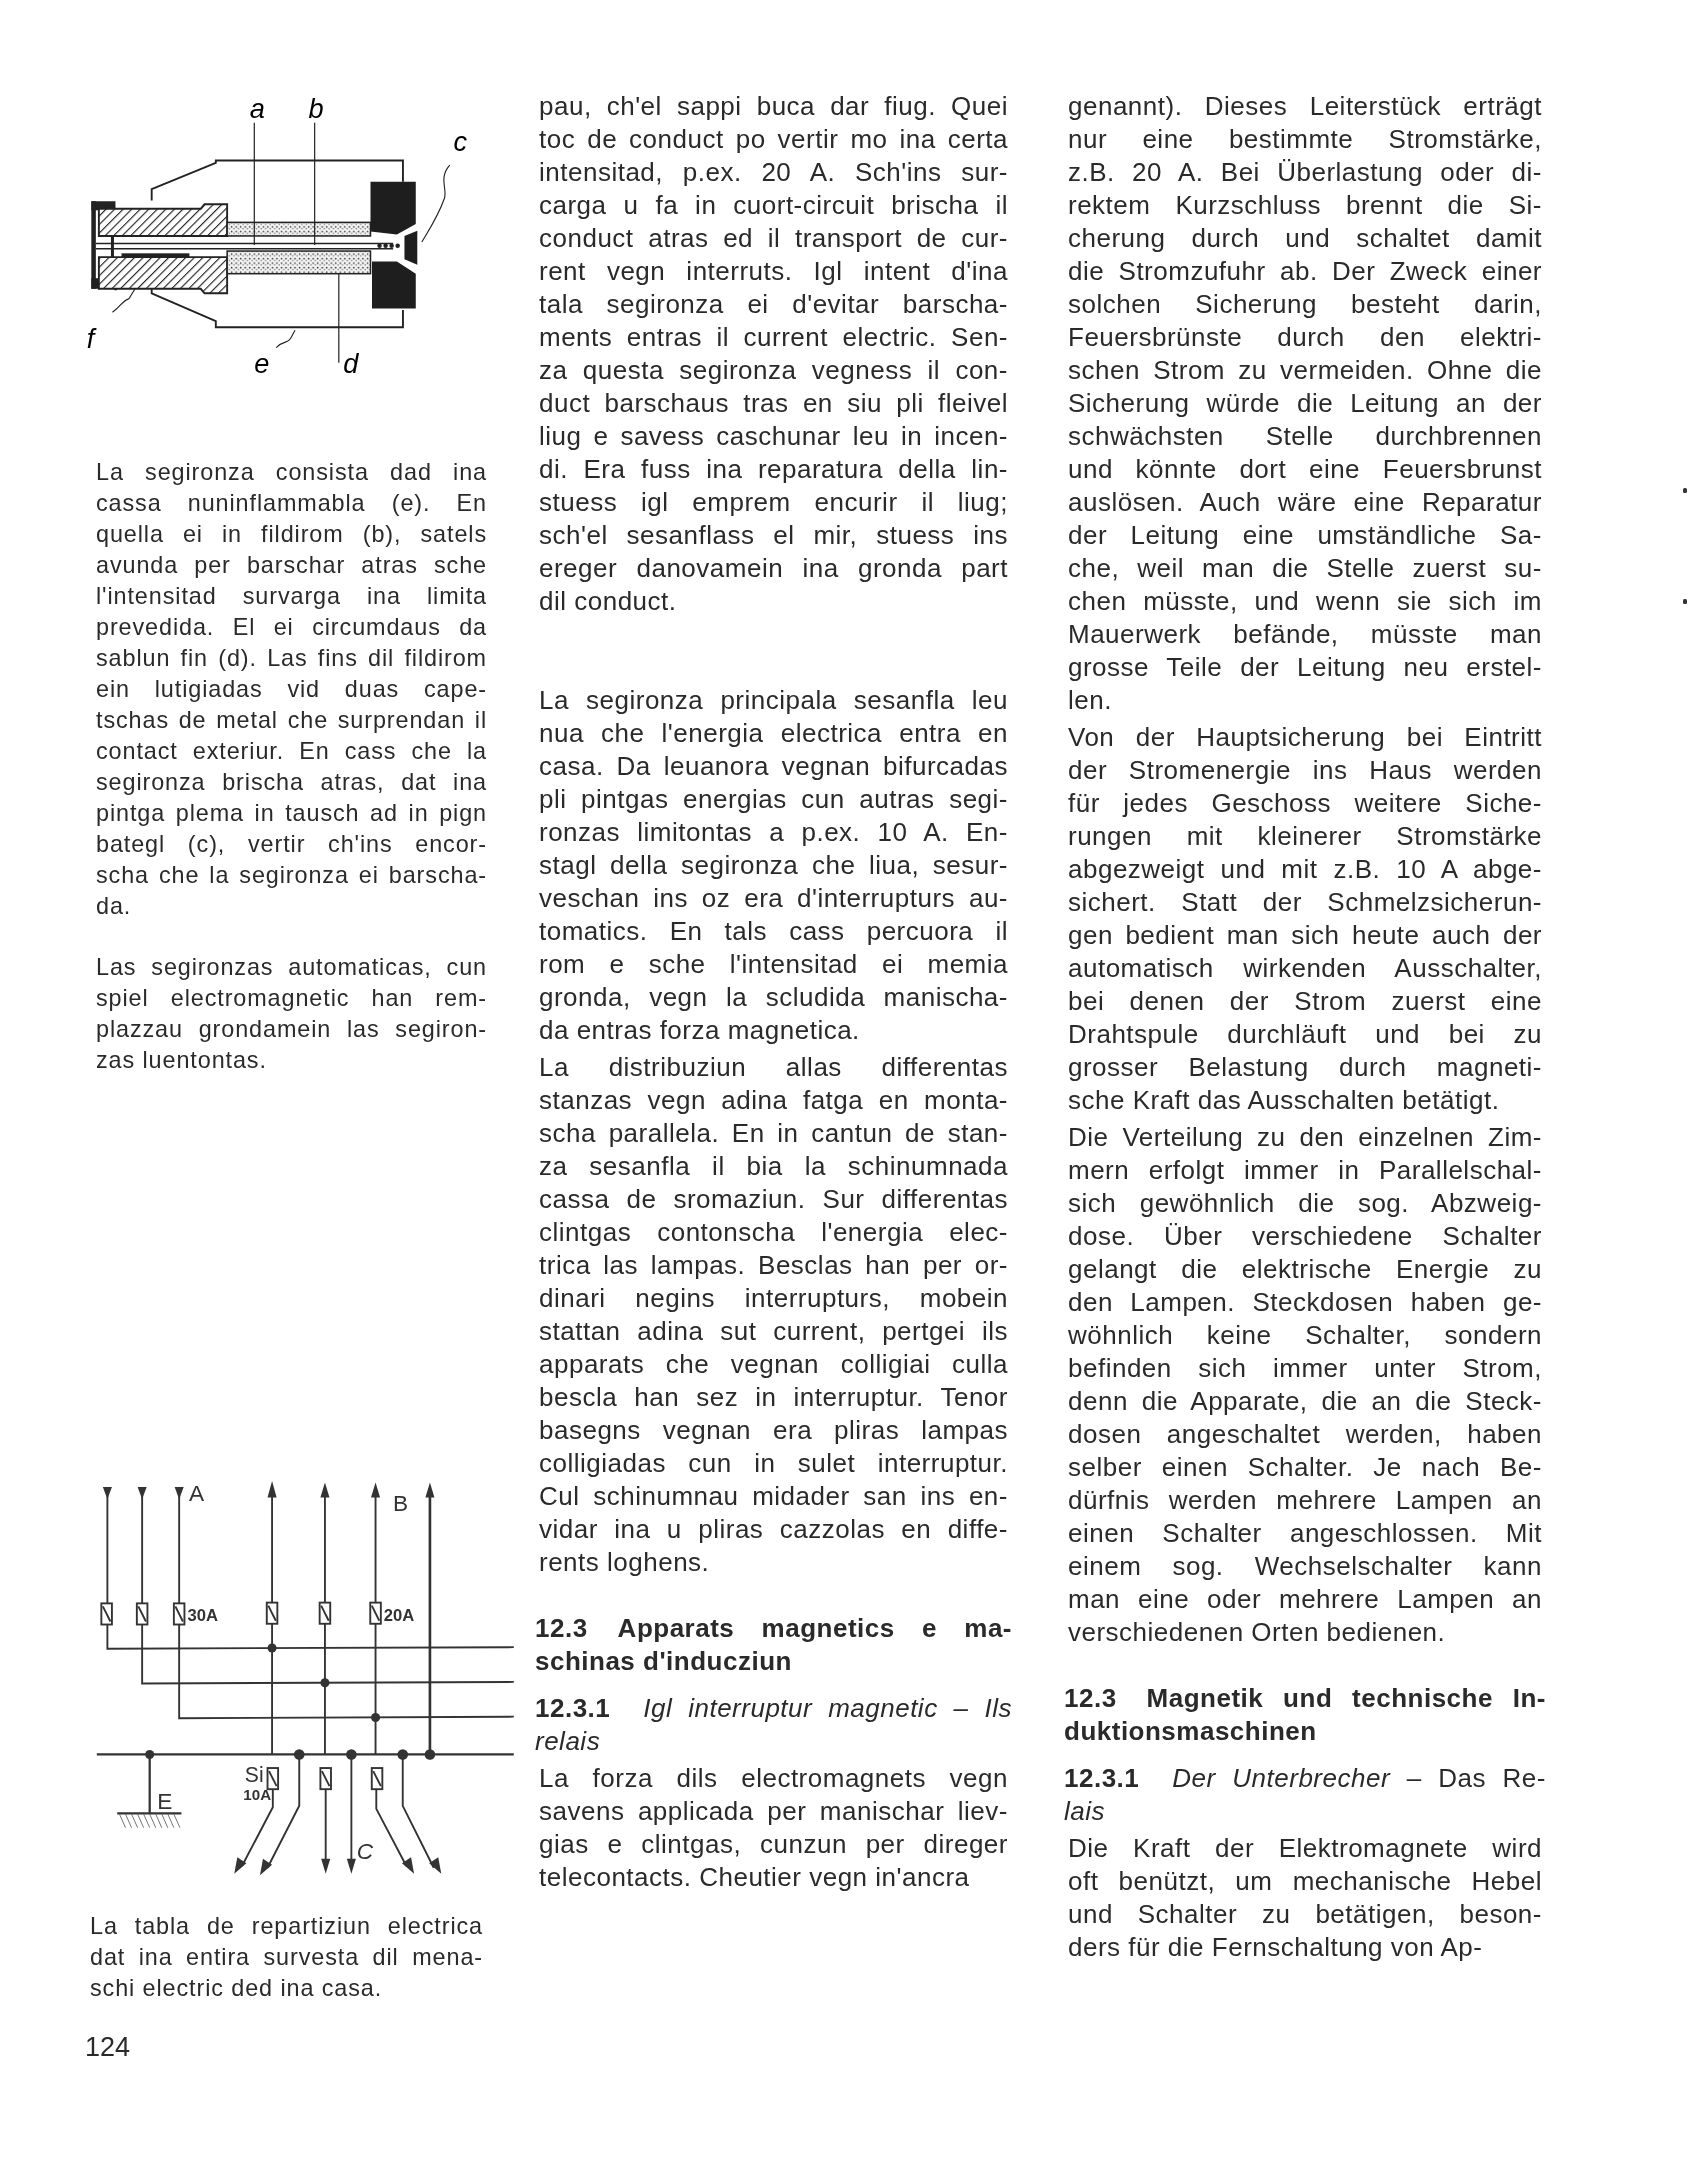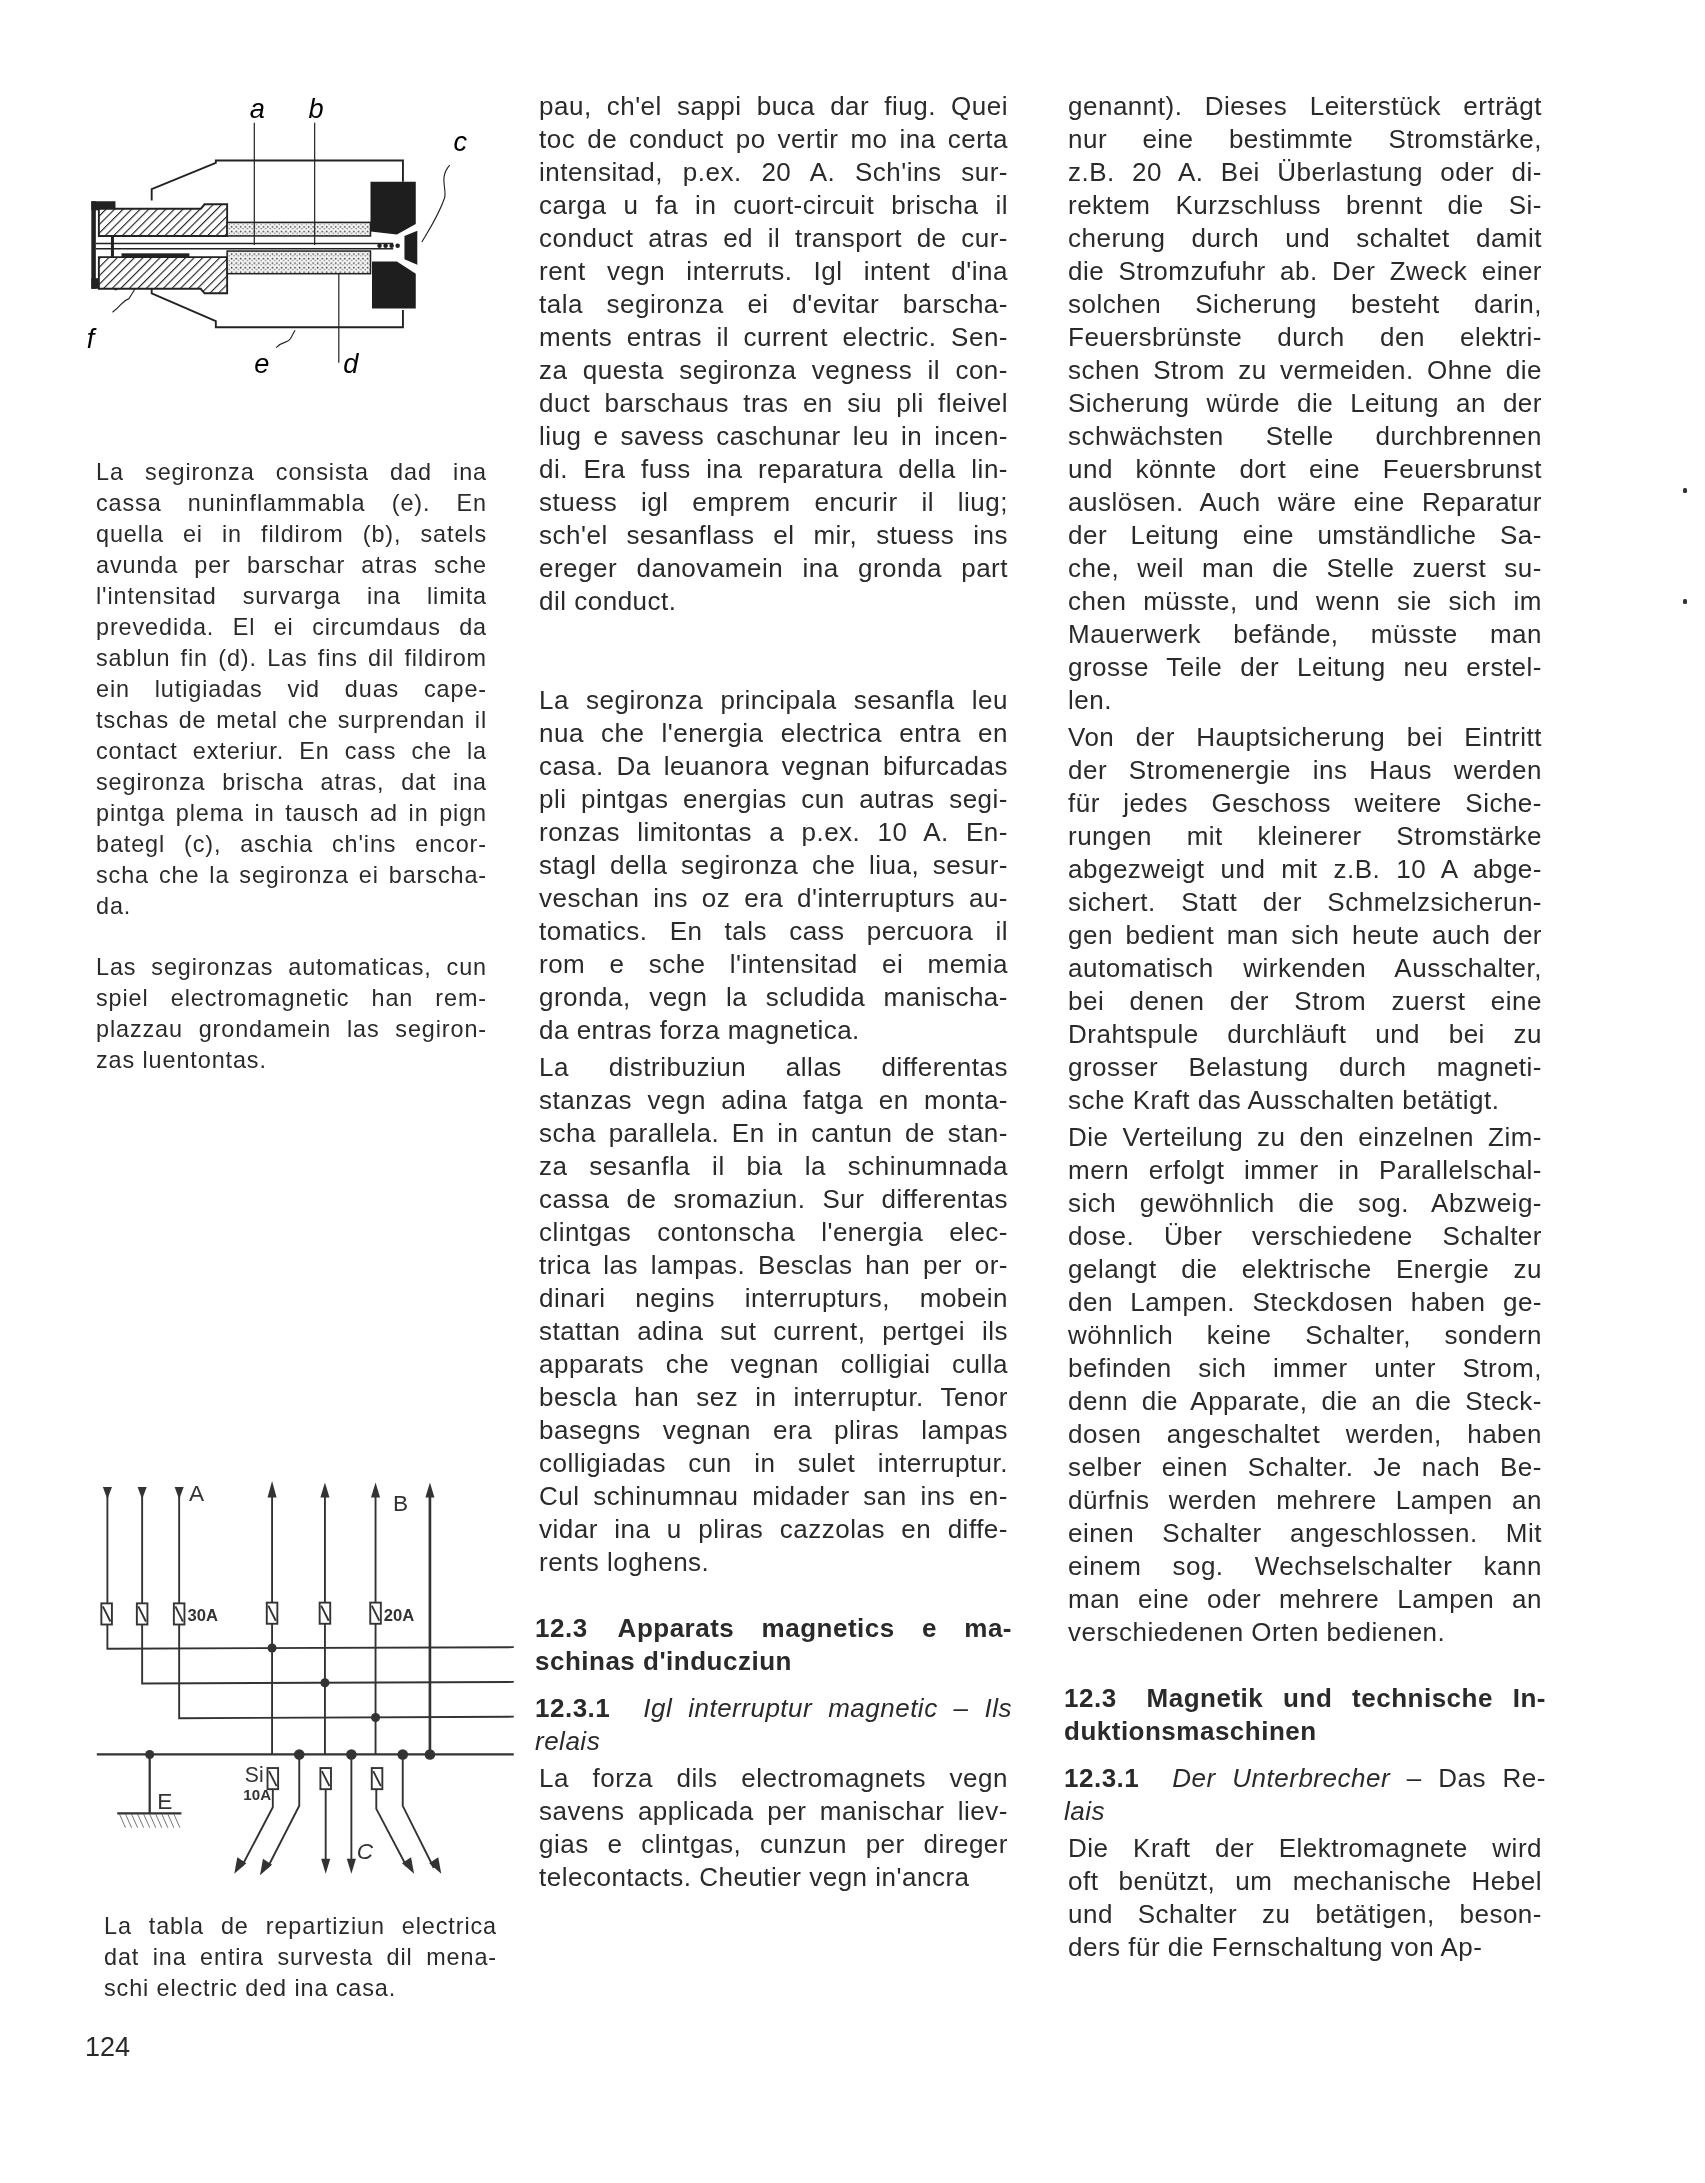--- a/index.html
+++ b/index.html
@@ -87,21 +87,21 @@
       <span class="line">quella ei in fildirom (b), satels</span>
       <span class="line">avunda per barschar atras sche</span>
       <span class="line">l'intensitad survarga ina limita</span>
       <span class="line">prevedida. El ei circumdaus da</span>
       <span class="line">sablun fin (d). Las fins dil fildirom</span>
       <span class="line">ein lutigiadas vid duas cape-</span>
       <span class="line">tschas de metal che surprendan il</span>
       <span class="line">contact exteriur. En cass che la</span>
       <span class="line">segironza brischa atras, dat ina</span>
       <span class="line">pintga plema in tausch ad in pign</span>
-      <span class="line">bategl (c), aschia ch'ins encor-</span>
+      <span class="line">bategl (c), vertir ch'ins encor-</span>
       <span class="line">scha che la segironza ei barscha-</span>
       <span class="line last">da.</span>
     </div>
   <div class="p" id="lp2" style="margin-top:30px;">
       <span class="line">Las segironzas automaticas, cun</span>
       <span class="line">spiel electromagnetic han rem-</span>
       <span class="line">plazzau grondamein las segiron-</span>
       <span class="line last">zas luentontas.</span>
     </div>
 </div>
@@ -201,21 +201,21 @@
   <text x="140" y="26" font-size="30" fill="#333">A</text>
   <text x="410" y="40" font-size="30" fill="#333">B</text>
   <text x="138" y="186" font-size="22" font-weight="bold" fill="#333">30A</text>
   <text x="398" y="186" font-size="22" font-weight="bold" fill="#333">20A</text>
   <text x="214" y="398" font-size="28" fill="#333">Si</text>
   <text x="212" y="422" font-size="20" font-weight="bold" fill="#333">10A</text>
   <text x="98" y="434" font-size="30" fill="#333">E</text>
   <text x="362" y="500" font-size="30" fill="#333" font-style="italic">C</text>
 </svg>
 
-<div class="col left" style="left:104px;top:1911px;width:393px;" id="lcap">
+<div class="col left" style="left:90px;top:1911px;width:393px;" id="lcap">
     <span class="line">La tabla de repartiziun electrica</span>
     <span class="line">dat ina entira survesta dil mena-</span>
     <span class="line last">schi electric ded ina casa.</span>
   </div>
 
 <div class="pagenum">124</div>
 
 <div class="col mid" style="left:535px;top:86px;width:477px;">
   <div class="p" id="mp1">
       <span class="line">pau, ch'el sappi buca dar fiug. Quei</span>

